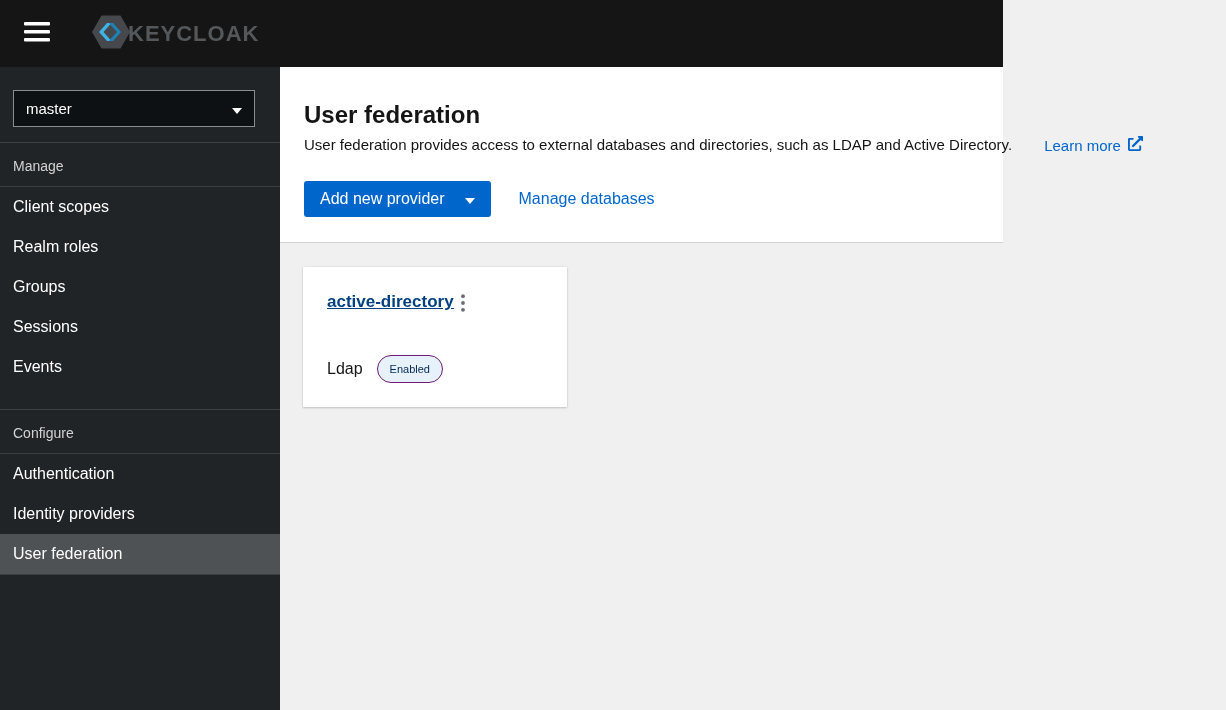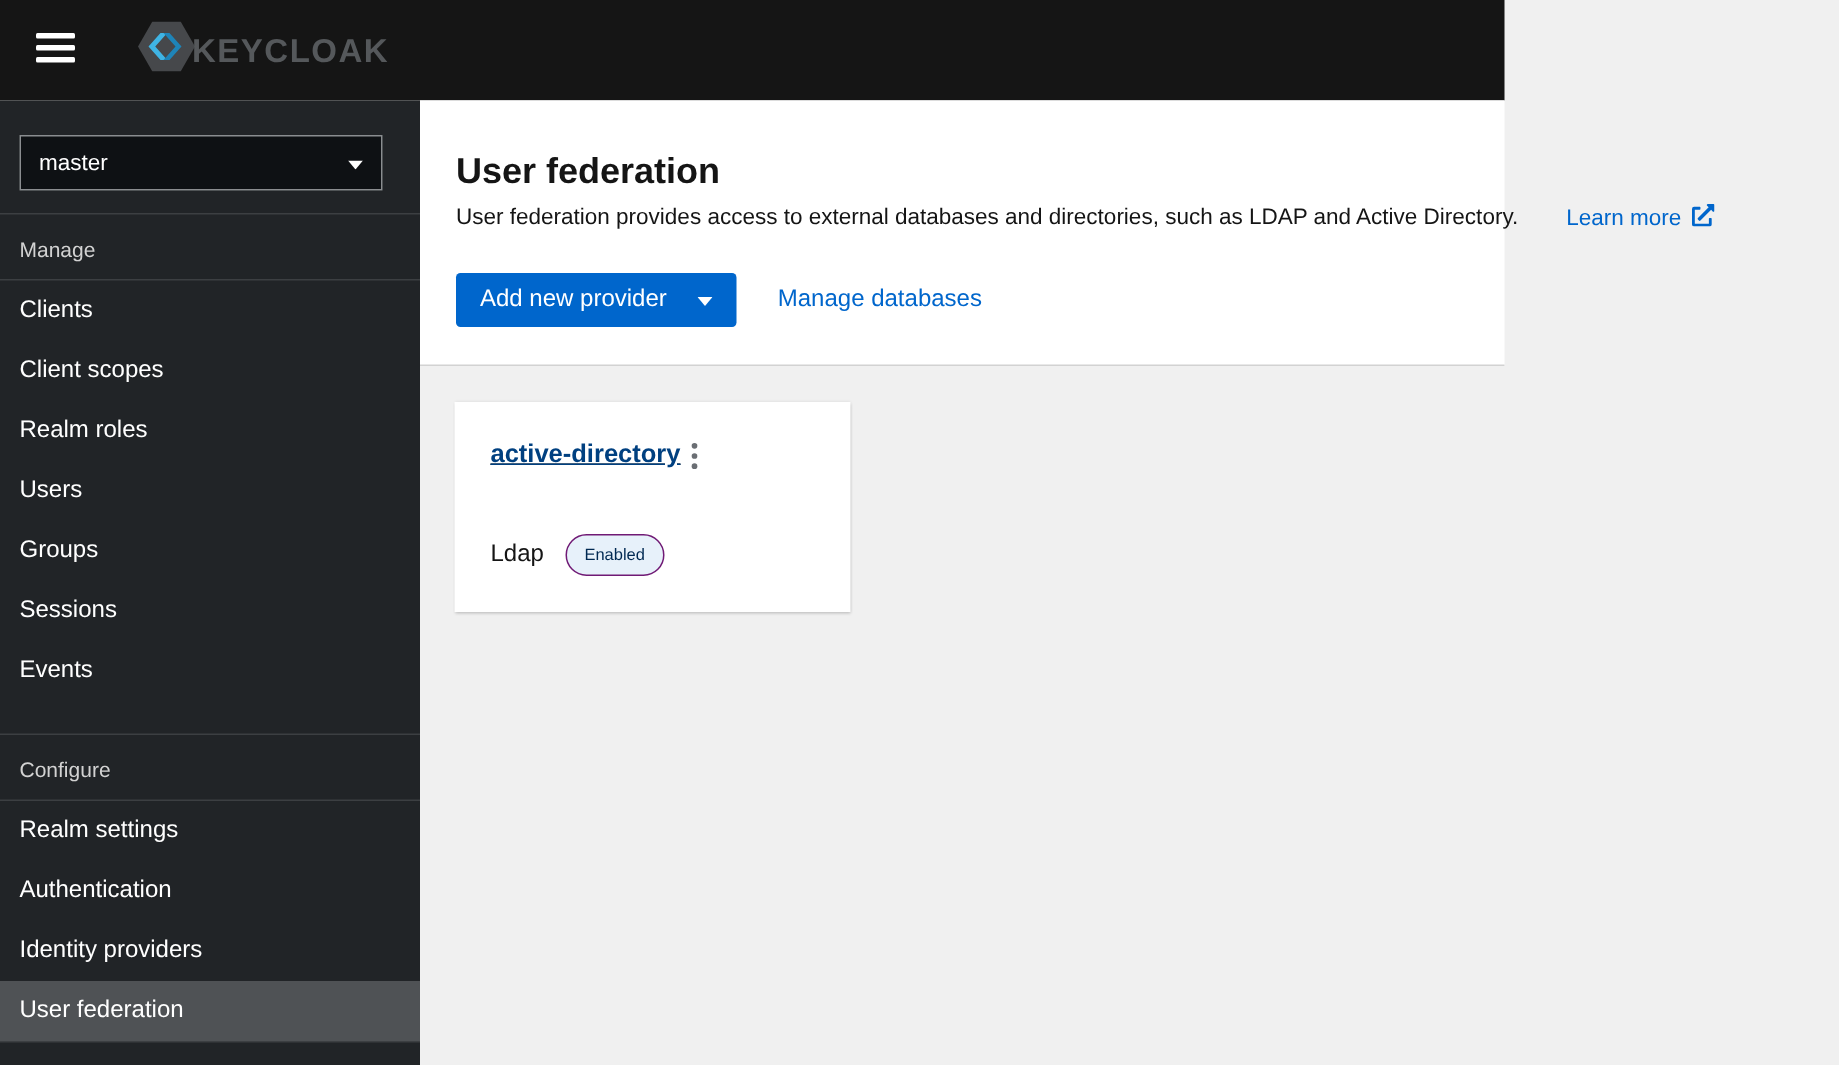--- a/index.html
+++ b/index.html
@@ -91,51 +91,42 @@
             </svg>
         </span>
       </button>
 
       <hr class="nav-divider top">
       <div class="nav-section-title">Manage</div>
       <hr class="nav-divider">
 
       <ul class="nav-list">
         <li>
-            <a class="nav-item">Clients</a>
-          </li>
-        <li>
             <a class="nav-item">Client scopes</a>
           </li>
         <li>
             <a class="nav-item">Realm roles</a>
-          </li>
-        <li>
-            <a class="nav-item">Users</a>
           </li>
         <li>
             <a class="nav-item">Groups</a>
           </li>
         <li>
             <a class="nav-item">Sessions</a>
           </li>
         <li>
             <a class="nav-item">Events</a>
           </li>
       </ul>
 
       <div class="nav-spacer"></div>
       <hr class="nav-divider">
       <div class="nav-section-title">Configure</div>
       <hr class="nav-divider">
 
       <ul class="nav-list">
-        <li>
-            <a class="nav-item">Realm settings</a>
-          </li>
         <li>
             <a class="nav-item">Authentication</a>
           </li>
         <li>
             <a class="nav-item">Identity providers</a>
           </li>
         <li>
             <a class="nav-item current">User federation</a>
           </li>
       </ul>

